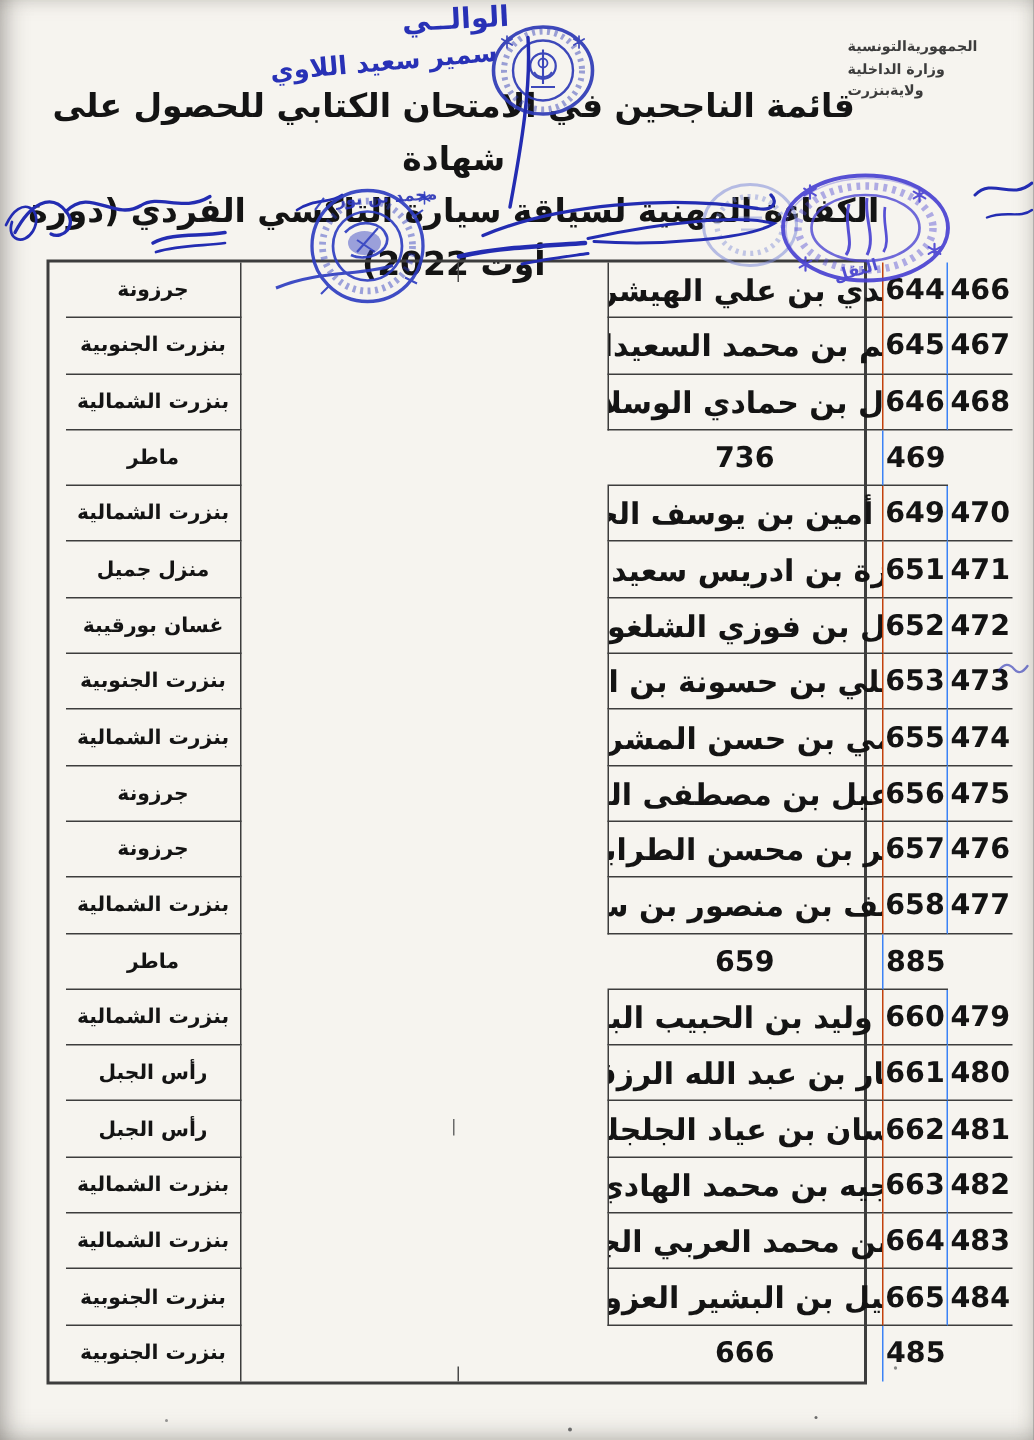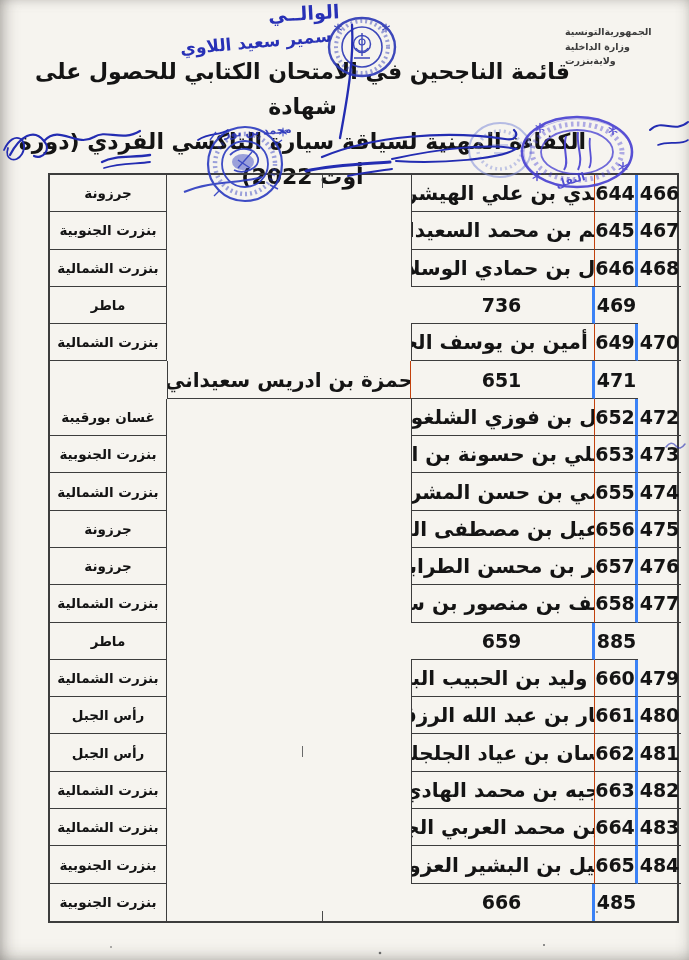--- a/index.html
+++ b/index.html
@@ -24,36 +24,36 @@
     text-align:center;font-size:22px;font-weight:bold;color:#141414;
     line-height:35px;direction:rtl;
   }
   
   .hw{position:absolute;color:#2831b6;font-weight:bold;direction:rtl;white-space:nowrap;}
   .hw-wali{top:2px;left:268px;font-size:19px;transform:rotate(-3deg);letter-spacing:1px;}
   .hw-name{top:32px;left:180px;font-size:17px;transform:rotate(-5deg);letter-spacing:1.5px;}
   .hw-note{top:125px;left:224px;font-size:11px;transform:rotate(-4deg);opacity:.9;}
   
   .table{
-    position:absolute;top:173px;left:48px;width:631px;height:750px;
-    border:2px solid #3d3d3d;box-sizing:border-box;background:transparent;
+    position:absolute;top:173px;left:31px;width:547px;height:750px;
+    border:2px solid #3d3d3d;box-sizing:border-box;background:transparent;padding-left:11px;
   }
   .rows{display:grid;grid-template-rows:repeat(20,1fr);height:100%;}
   .row{display:grid;grid-template-columns:117px 244px 184px 43px 43px;}
   .cell{
     display:flex;align-items:center;justify-content:center;
     box-sizing:border-box;color:#141414;font-weight:bold;direction:rtl;
     overflow:hidden;white-space:nowrap;
   }
   .c-loc{border-right:1px solid #3d3d3d;border-bottom:1px solid #3d3d3d;font-size:13.5px;}
   .c-red{border-bottom:none;}
   .c-name{border-left:1px solid #3d3d3d;border-right:1px solid #c2410c;
           border-bottom:1px solid #3d3d3d;font-size:20px;padding:0 4px;}
   .c-num,.c-rank{font-size:19px;border-bottom:1px solid #3d3d3d;direction:ltr;}
-  .c-num{border-right:3px solid #3b82f6;}
+  .c-num{border-right:1px solid #3b82f6;}
   .row:last-child .cell{border-bottom:none;}
   .tick{position:absolute;width:1px;background:#4a4a4a;left:272px;}
   .tick-top{top:0;height:13px;}
   .tick-bottom{bottom:0;height:10px;}
   .tick-below{position:absolute;left:271px;top:746px;height:11px;width:1px;background:#6a6a6a;}
   
   .overlay{position:absolute;left:0;top:0;pointer-events:none;}
 </style>
 </head>
 <body>
@@ -105,20 +105,21 @@
     <div class="cell c-rank">469</div>
   </div>
         <div class="row">
     <div class="cell c-loc">بنزرت الشمالية</div>
     <div class="cell c-red"></div>
     <div class="cell c-name">محمد أمين بن يوسف الجنادي</div>
     <div class="cell c-num">649</div>
     <div class="cell c-rank">470</div>
   </div>
         <div class="row">
+    <div class="cell c-loc">منزل جميل</div>
     <div class="cell c-red"></div>
     <div class="cell c-name">حمزة بن ادريس سعيداني</div>
     <div class="cell c-num">651</div>
     <div class="cell c-rank">471</div>
   </div>
         <div class="row">
     <div class="cell c-loc">غسان بورقيبة</div>
     <div class="cell c-red"></div>
     <div class="cell c-name">خليل بن فوزي الشلغومي</div>
     <div class="cell c-num">652</div>

